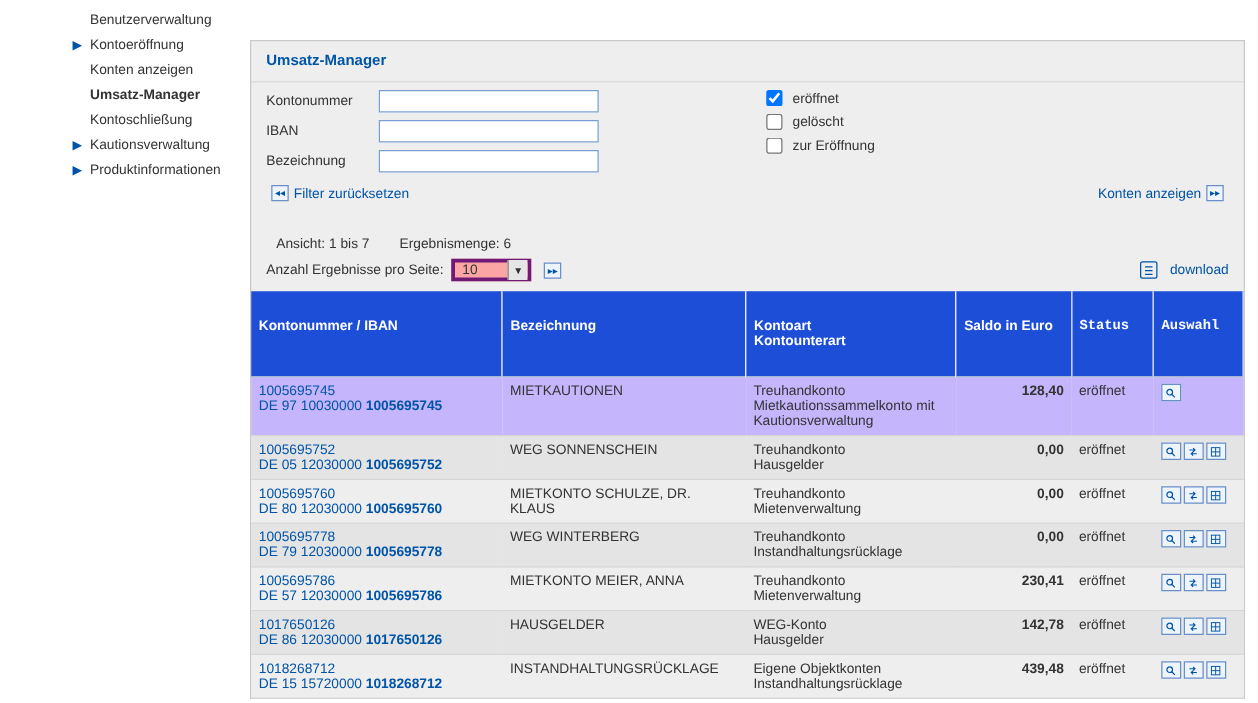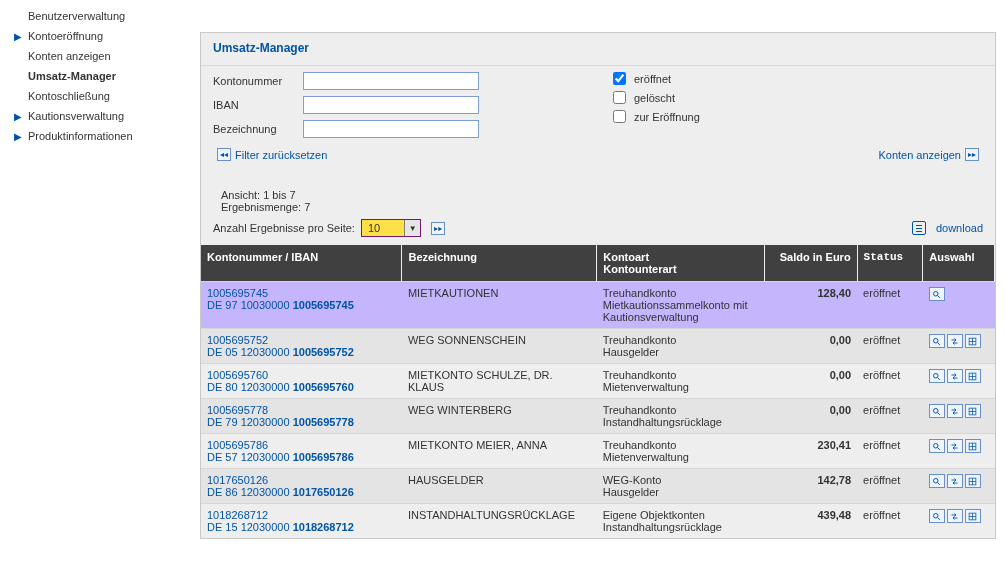--- a/index.html
+++ b/index.html
@@ -1,19 +1,19 @@
 <!DOCTYPE html>
 <html><head>
 <meta charset="utf-8">
 <style>
   * { box-sizing: border-box; margin: 0; padding: 0; }
   body { font-family: Arial, Helvetica, sans-serif; font-size: 11px; color: #333; background: #fff; width: 1006px; }
   .container { display: flex; }
   .sidebar { width: 200px; padding: 6px 0 0 10px; }
-  .sidebar-item { display: flex; align-items: center; padding: 4px 0 4px 4px; color: #333; cursor: pointer; }
+  .sidebar-item { display: flex; align-items: center; padding: 4px 0 4px 4px; color: #333; cursor: pointer; margin-left: 44px; }
   .sidebar-item.active { font-weight: bold; }
   .sidebar-item .arrow { width: 12px; display: inline-block; color: #0054a8; font-size: 10px; }
   .sidebar-item .label { padding-left: 2px; }
 
   .main { flex: 1; padding: 0 10px 10px 0; }
   .panel { border: 1px solid #c9c9c9; background: #eeeeee; margin-top: 32px; }
   .panel-title { color: #0054a8; font-weight: bold; font-size: 12px; padding: 8px 12px 10px 12px; border-bottom: 1px solid #d8d8d8; }
 
   .filter-area { display: flex; padding: 6px 12px 2px 12px; }
   .filter-left { width: 360px; }
@@ -22,51 +22,51 @@
   .form-label { width: 90px; }
   .text-input { border: 1px solid #7c9fd3; height: 18px; width: 176px; background: #fff; padding: 1px 3px; }
   .check-row { display: flex; align-items: center; margin-bottom: 6px; }
   .check-row input { margin-right: 8px; }
 
   .action-row { display: flex; justify-content: space-between; padding: 2px 12px 10px 12px; }
   .link-btn { display: inline-flex; align-items: center; color: #0054a8; cursor: pointer; }
   .sq-btn { display: inline-flex; align-items: center; justify-content: center; width: 16px; height: 14px; border: 1px solid #6a8fc7; background: #eef4fc; color: #0054a8; font-size: 9px; margin: 0 4px; }
   .sq-btn.small { width: 14px; height: 13px; font-size: 8px; }
 
-  .status-row { display: flex; align-items: flex-start; padding: 18px 12px 4px 20px; flex-direction: column; }
+  .status-row { display: flex; align-items: center; padding: 18px 12px 4px 20px; }
   .status-row .seg { margin-right: 24px; }
   .perpage-row { display: flex; align-items: center; justify-content: space-between; padding: 2px 12px 8px 12px; gap: 22px; }
   .perpage-left { display: flex; align-items: center; }
-  .select-box { display: inline-flex; align-items: center; border: 1px solid #701a75; background: #fde047; height: 18px; margin: 0 6px; }
+  .select-box { display: inline-flex; align-items: center; border: 3px solid #701a75; background: #fca5a5; height: 18px; margin: 0 6px; }
   .select-box .val { padding: 0 24px 0 6px; }
   .select-box .dd { width: 16px; height: 16px; border-left: 1px solid #808080; background: #e6e6e6; display: flex; align-items: center; justify-content: center; font-size: 8px; color: #333; }
   .download-link { display: inline-flex; align-items: center; color: #0054a8; cursor: pointer; }
   .download-link .ico { width: 14px; height: 14px; border: 1px solid #0054a8; border-radius: 2px; margin-right: 10px; position: relative; }
   .download-link .ico::after { content: ''; position: absolute; left: 3px; top: 3px; width: 6px; height: 2px; border-top: 1px solid #0054a8; border-bottom: 1px solid #0054a8; }
   .download-link .ico::before { content: ''; position: absolute; left: 3px; bottom: 2px; width: 6px; height: 1px; background: #0054a8; }
 
   table.data { width: 100%; border-collapse: collapse; }
-  table.data th { background: #404040; color: #fff; text-align: left; font-weight: bold; padding: 6px 6px; font-size: 11px; border-right: 1px solid #eeeeee; vertical-align: top; }
-  table.data th.right { text-align: right; }
+  table.data th { background: #1d4ed8; color: #fff; text-align: left; font-weight: bold; padding: 22px 6px; font-size: 11px; border-right: 1px solid #eeeeee; vertical-align: top; }
+  table.data th.right { }
   table.data td { padding: 5px 6px; vertical-align: top; border-top: 1px solid #d6d6d6; font-size: 11px; }
   table.data tr:nth-child(even) td { background: #e4e4e4; }
   table.data tr:nth-child(odd) td { background: #eeeeee; }
   table.data tbody tr:first-child td { background: #c4b5fd; }
   td.right { text-align: right; }
   .kn { color: #0054a8; }
   .iban-hl { font-weight: bold; color: #0054a8; }
   .action-cell { white-space: nowrap; }
   .act-btn { display: inline-flex; align-items: center; justify-content: center; width: 16px; height: 14px; border: 1px solid #6a8fc7; background: #eef4fc; color: #0054a8; font-size: 9px; margin-right: 2px; cursor: pointer; }
   .act-btn svg { width: 9px; height: 9px; }
   .col-kn { width: 196px; }
   .col-bez { width: 190px; }
   .col-art { width: 164px; }
   .col-saldo { width: 90px; }
   .col-status { width: 64px; font-family: Liberation Mono, monospace; }
-  .col-aus { width: 70px; }
+  .col-aus { width: 70px; font-family: Liberation Mono, monospace; }
 </style>
 </head>
 <body>
 
 <div class="container">
 
   <div class="sidebar" id="sidebar">
       <div class="sidebar-item">
         <span class="arrow"></span>
         <span class="label">Benutzerverwaltung</span>
@@ -138,21 +138,21 @@
           <span>Filter zurücksetzen</span>
         </span>
         <span class="link-btn">
           <span>Konten anzeigen</span>
           <span class="sq-btn small">▸▸</span>
         </span>
       </div>
 
       <div class="status-row">
         <span class="seg">Ansicht: 1 bis 7</span>
-        <span class="seg">Ergebnismenge: 7</span>
+        <span class="seg">Ergebnismenge: 6</span>
       </div>
 
       <div class="perpage-row">
         <div class="perpage-left">
           <span>Anzahl Ergebnisse pro Seite:</span>
           <span class="select-box">
             <span class="val">10</span>
             <span class="dd">▼</span>
           </span>
           <span class="sq-btn small">▸▸</span>
@@ -323,21 +323,21 @@
                   </svg>
                 </span><span class="act-btn">
                   <svg viewBox="0 0 12 12">
                     <rect x="1.5" y="1.5" width="9" height="9" fill="none" stroke="#0054a8" stroke-width="1"></rect>
                     <line x1="1.5" y1="6" x2="10.5" y2="6" stroke="#0054a8" stroke-width="1"></line>
                     <line x1="6" y1="1.5" x2="6" y2="10.5" stroke="#0054a8" stroke-width="1"></line>
                   </svg>
                 </span></td>
             </tr>
             <tr>
-              <td><span class="kn">1018268712</span><div class="kn"><span>DE 15 12030000 </span><span class="iban-hl">1018268712</span></div></td>
+              <td><span class="kn">1018268712</span><div class="kn"><span>DE 15 15720000 </span><span class="iban-hl">1018268712</span></div></td>
               <td>INSTANDHALTUNGSRÜCKLAGE</td>
               <td>
                 <div>Eigene Objektkonten</div>
                 <div>Instandhaltungsrücklage</div>
               </td>
               <td class="right"><b>439,48</b></td>
               <td>eröffnet</td>
               <td class="action-cell"><span class="act-btn">
                   <svg viewBox="0 0 12 12">
                     <circle cx="5" cy="5" r="3" fill="none" stroke="#0054a8" stroke-width="1.3"></circle>

